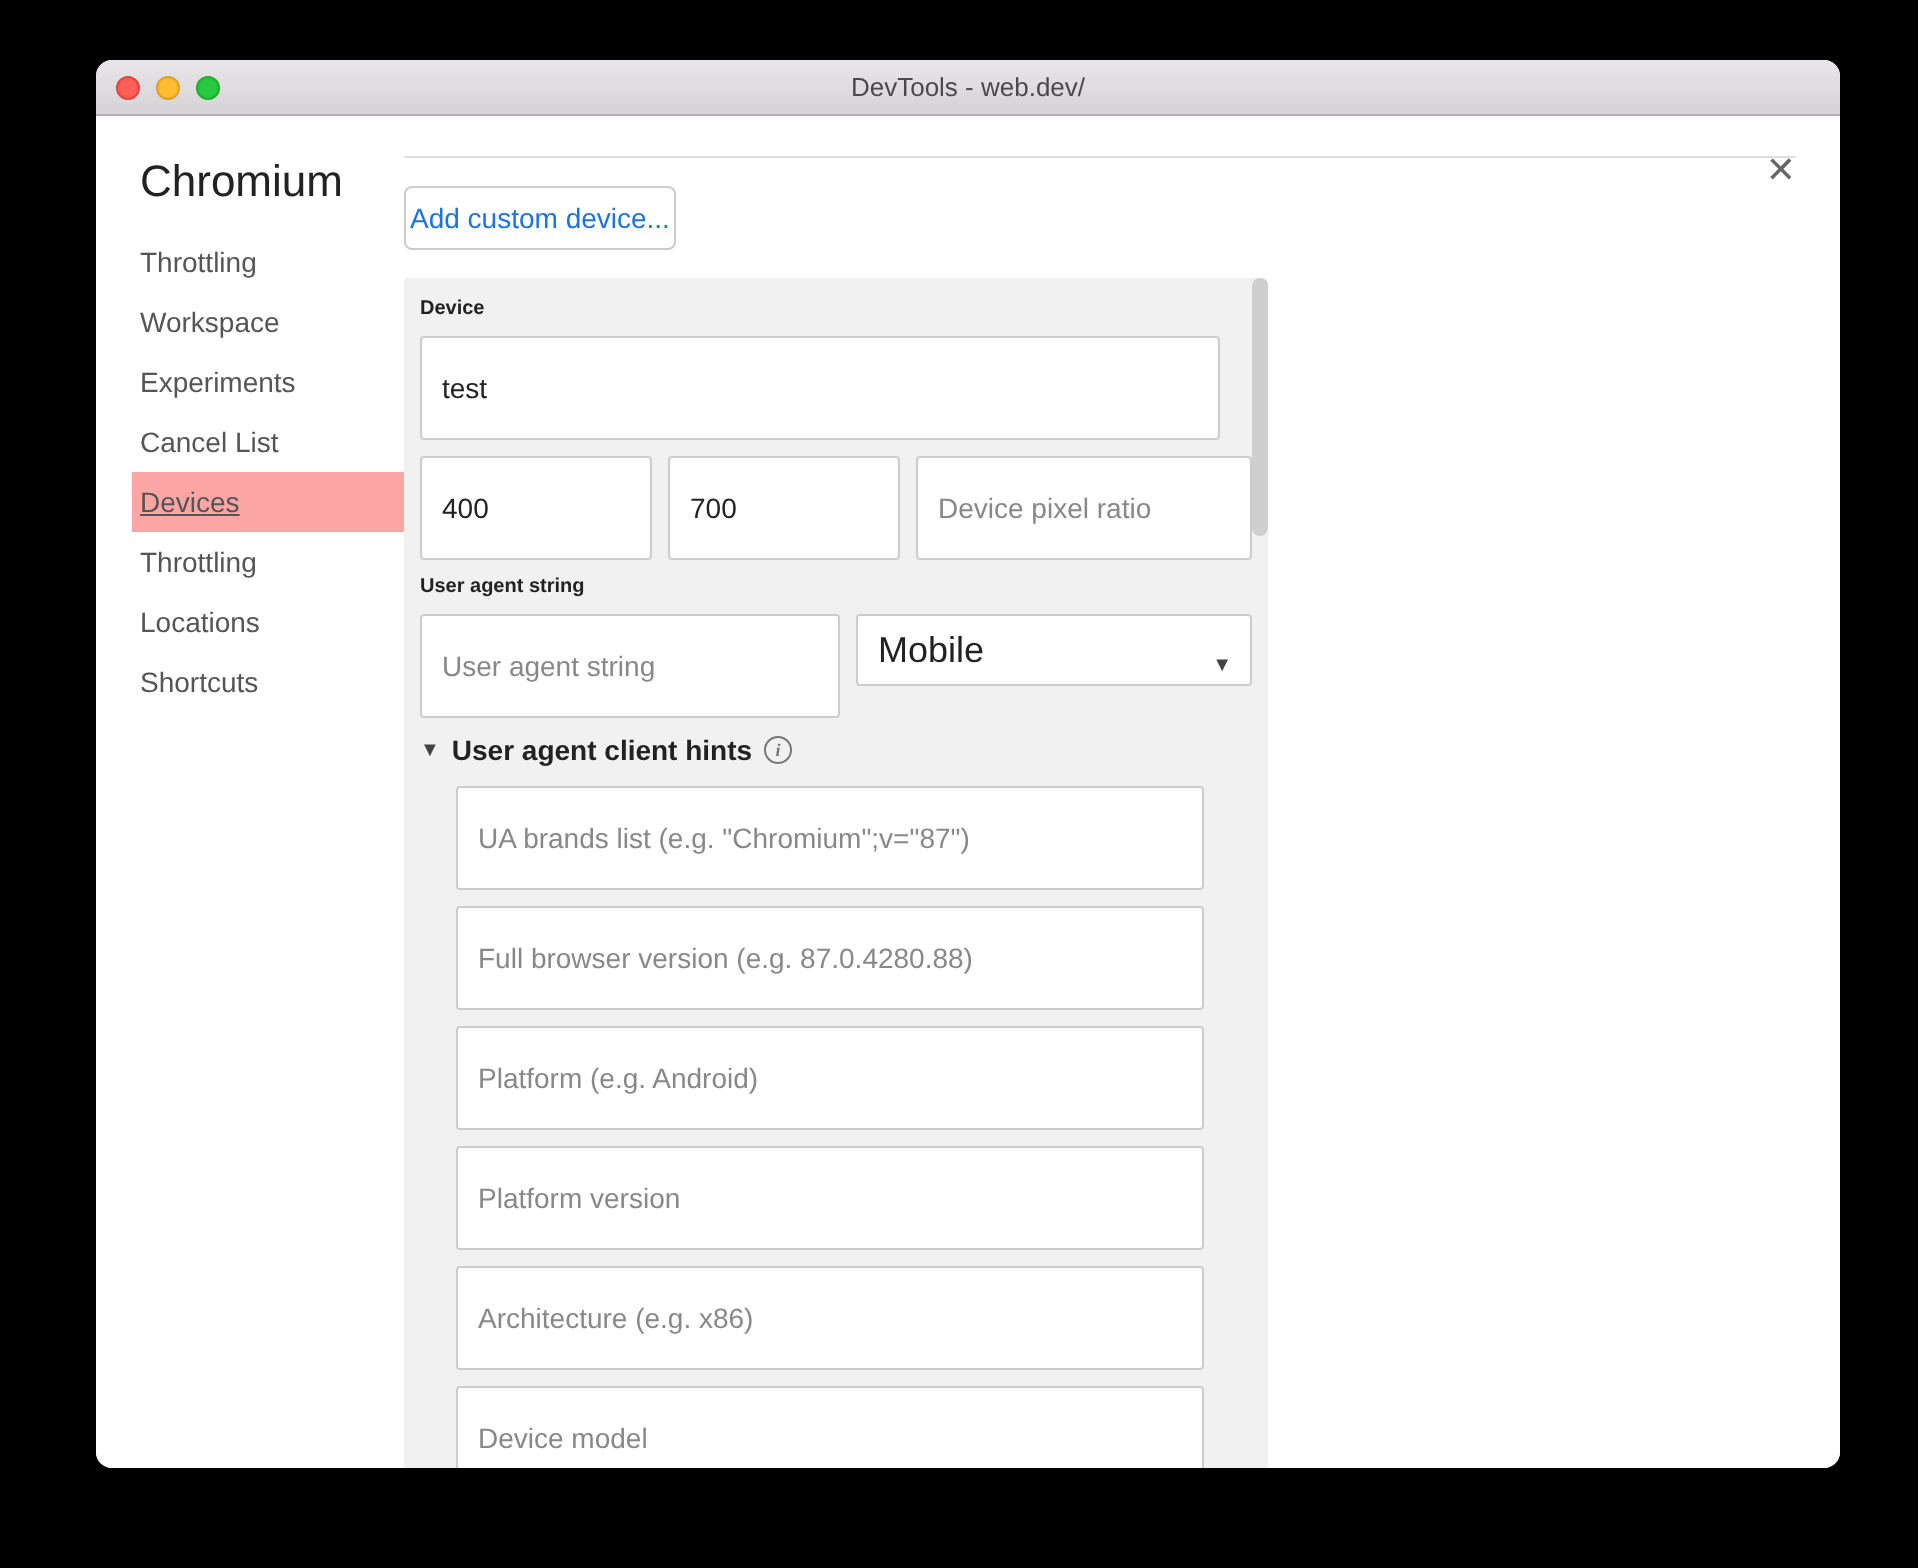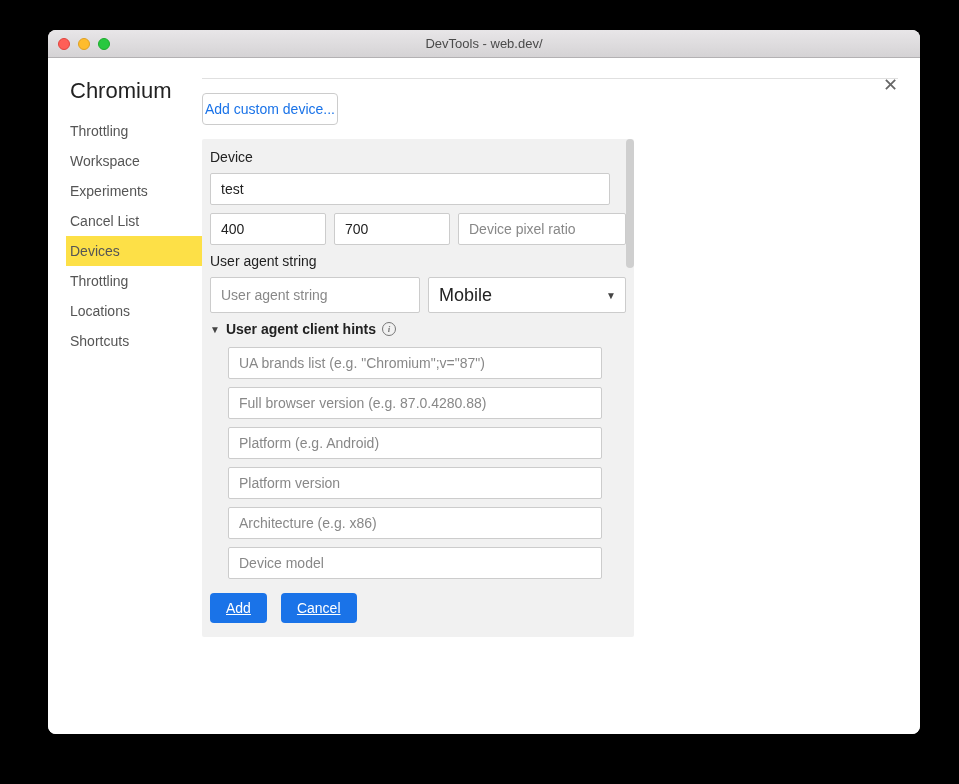--- a/index.html
+++ b/index.html
@@ -71,21 +71,22 @@
       margin-bottom: 12px;
     }
     .sidebar-item {
       font-size: 14px;
       color: #555;
       padding: 7px 4px;
       cursor: pointer;
       margin-left: -4px;
     }
     .sidebar-item.selected {
-      background: #fde047;
+      background: #fca5a5;
+      text-decoration: underline;
     }
     .main {
       flex: 1;
       padding-left: 0;
       position: relative;
     }
     .close-btn {
       position: absolute;
       right: 0;
       top: -4px;
@@ -125,29 +126,29 @@
     .scrollbar-track {
       position: absolute;
       right: 0;
       top: 0;
       width: 8px;
       height: 129px;
       background: #cfcfcf;
       border-radius: 4px;
     }
     .label {
-      font-size: 14px;
-      font-weight: 400;
+      font-size: 10px;
+      font-weight: 700;
       color: #222;
       margin-bottom: 8px;
     }
     .input {
       background: #fff;
       border: 1px solid #ccc;
-      padding: 7px 10px;
+      padding: 17px 10px;
       font-size: 14px;
       color: #222;
       border-radius: 2px;
       width: 100%;
     }
     .input::placeholder {
       color: #888;
     }
     .row {
       display: flex;

